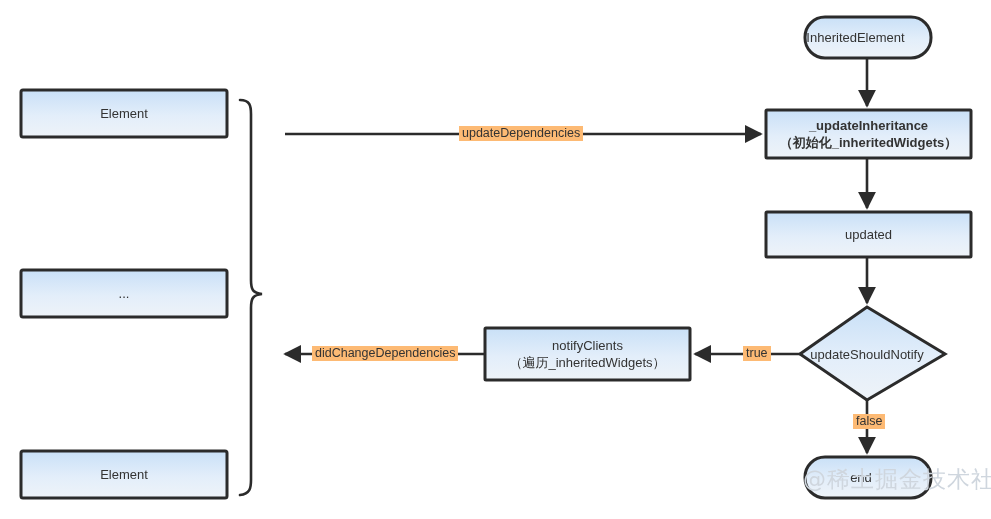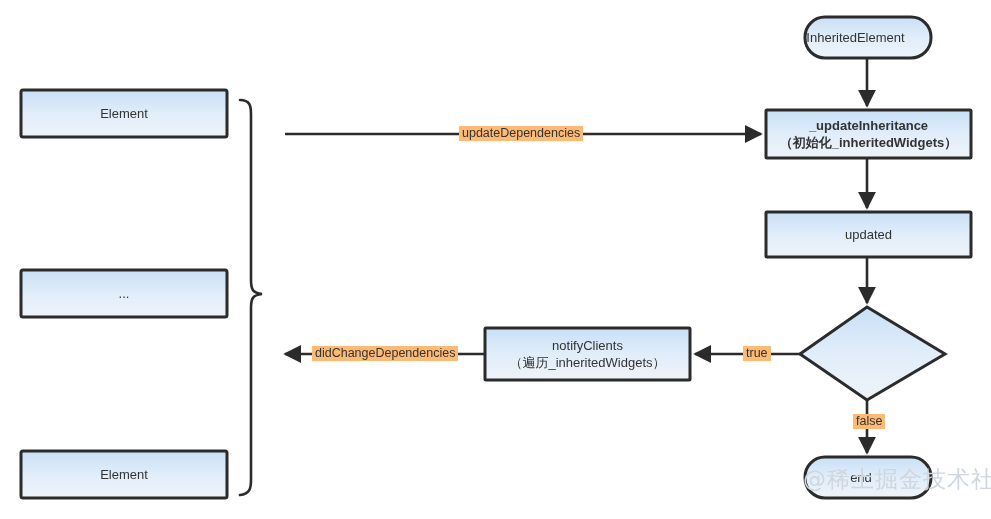--- a/index.html
+++ b/index.html
@@ -130,20 +130,23 @@
 
   <div class="node-label" style="left:766px; top:110px; width:205px; height:48px;font-weight:bold;">
     <span>_updateInheritance</span>
     <span>（初始化_inheritedWidgets）</span>
   </div>
 
   <div class="node-label" style="left:766px; top:212px; width:205px; height:45px;">
     <span>updated</span>
   </div>
 
+  <div class="node-label" style="left:782px; top:334px; width:170px; height:40px;">
+    <span>updateShouldNotify</span>
+  </div>
 
   <div class="node-label" style="left:485px; top:328px; width:205px; height:52px;">
     <span>notifyClients</span>
     <span>（遍历_inheritedWidgets）</span>
   </div>
 
   <div class="node-label" style="left:805px; top:457px; width:112px; height:41px; z-index:3;">
     <span>end</span>
   </div>
 

